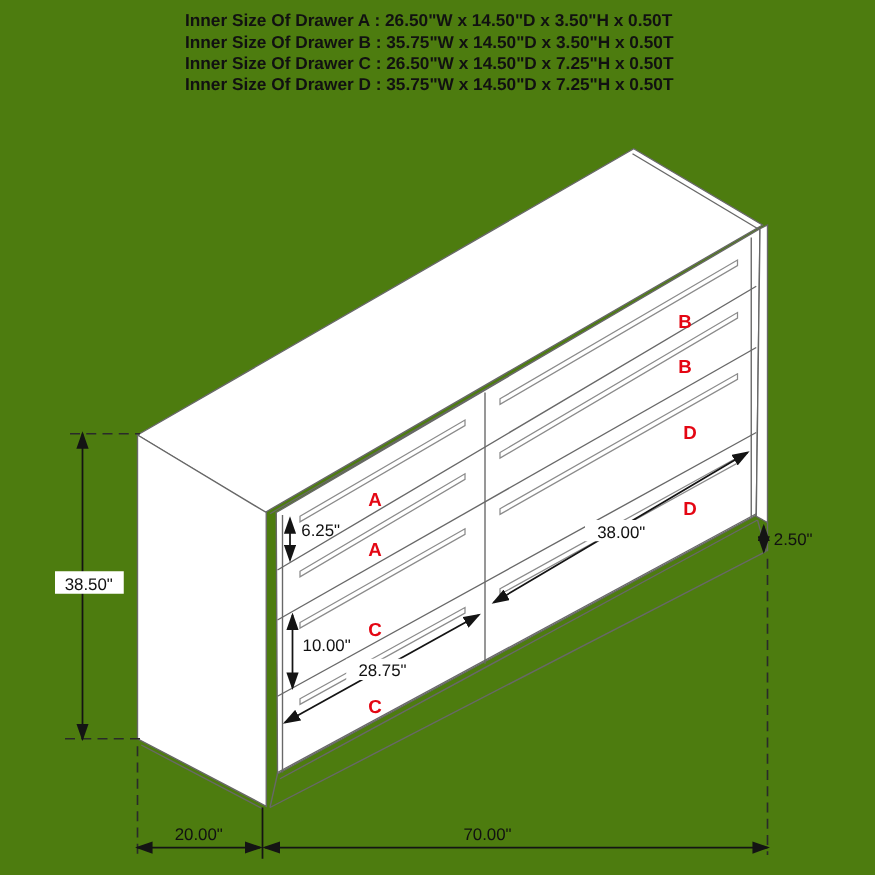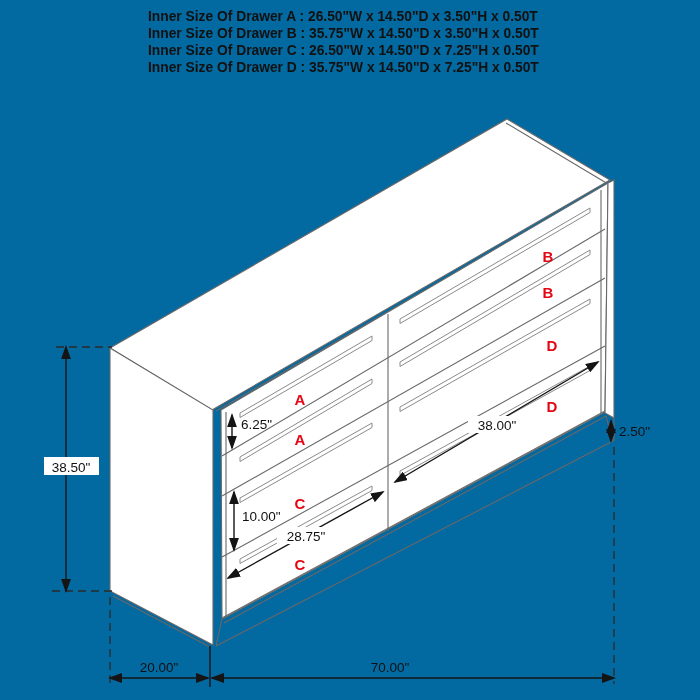--- a/index.html
+++ b/index.html
@@ -1,16 +1,16 @@
 <!DOCTYPE html>
 <html><head>
 <meta charset="utf-8">
 <style>
   html,body{margin:0;padding:0;background:#ffffff;}
-  .stage{position:relative;width:700px;height:700px;background:#0369a1;overflow:hidden;
+  .stage{position:relative;width:700px;height:700px;background:#4d7c0f;overflow:hidden;
          font-family:"Liberation Sans", sans-serif;}
   svg{display:block;}
   .furn{stroke:#686868;stroke-width:1.1;fill:none;}
   .furnface{stroke:#686868;stroke-width:1.1;fill:#ffffff;}
   .furnthin{stroke:#8b8b8b;stroke-width:1;fill:#ffffff;}
   .dim{stroke:#141414;stroke-width:1.4;fill:none;}
   .dimdash{stroke:#2a2a2a;stroke-width:1.3;fill:none;stroke-dasharray:8 5;}
   .dimtext{font-size:13.5px;fill:#111111;}
   .redlabel{font-size:15px;font-weight:bold;fill:#e40613;text-anchor:middle;}
   .header{font-size:13.8px;font-weight:bold;fill:#111111;}

